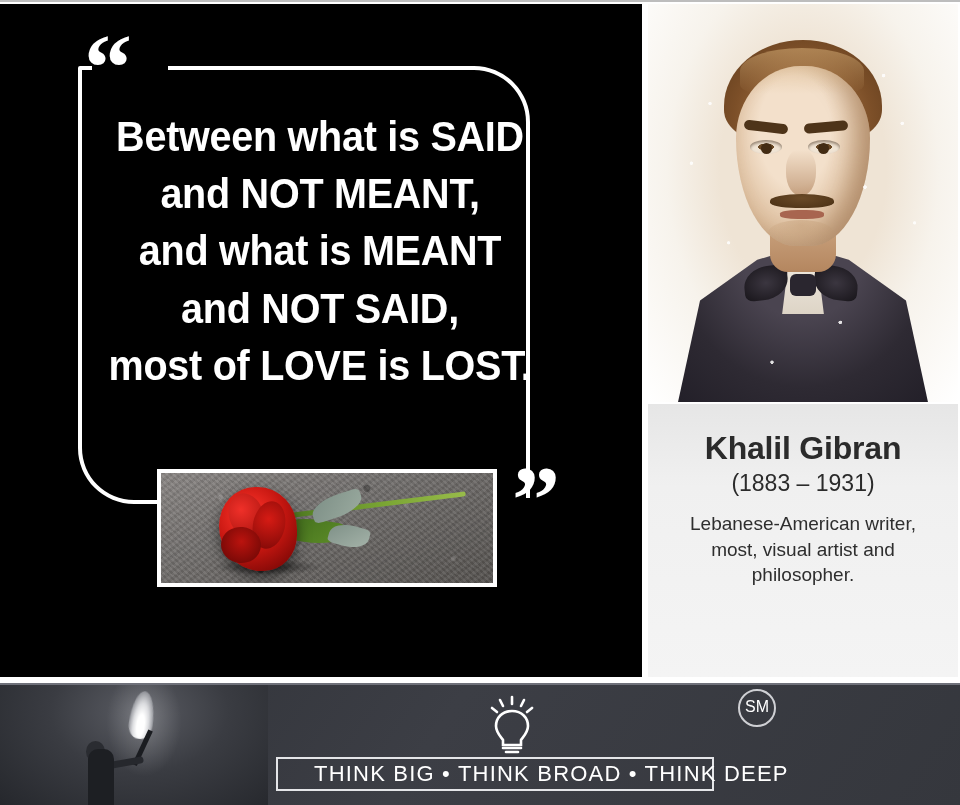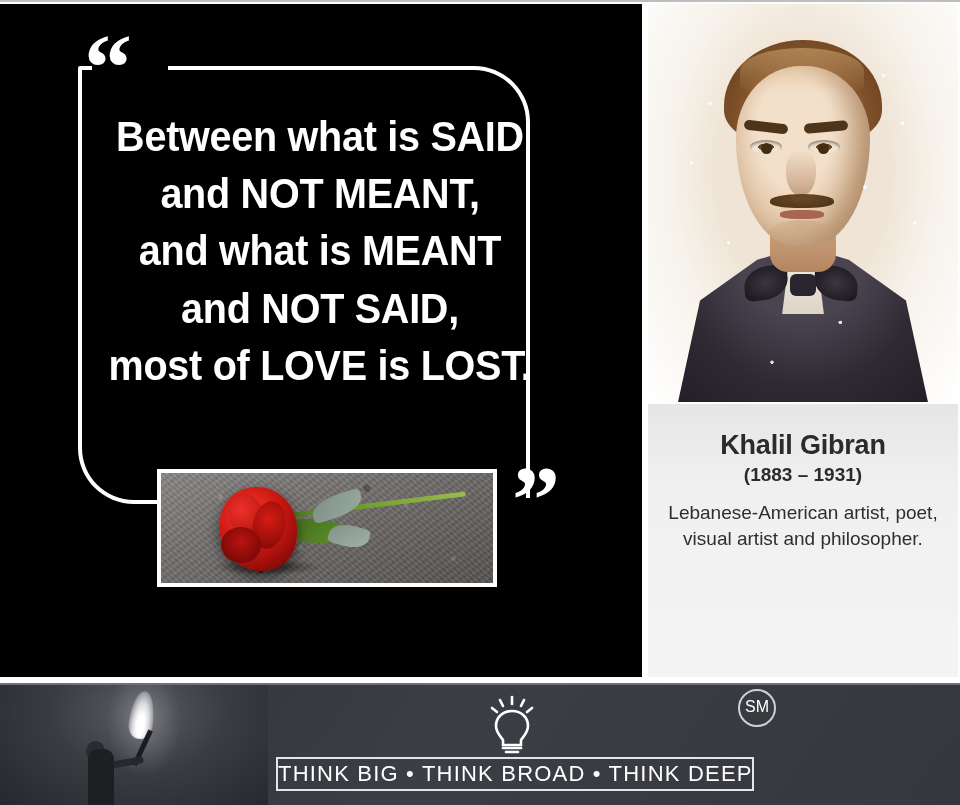--- a/index.html
+++ b/index.html
@@ -308,28 +308,28 @@
     width: 310px;
     height: 273px;
     background: linear-gradient(180deg, #e6e6e6 0%, #f0f0f0 30%, #f4f4f4 100%);
     text-align: center;
     box-sizing: border-box;
     padding: 26px 14px 0 14px;
   }
   .cap-name {
     font-family: "Liberation Sans Narrow", "Liberation Sans", sans-serif;
     font-weight: 700;
-    font-size: 27px;
+    font-size: 32px;
     color: #2b2b2b;
     letter-spacing: -0.2px;
   }
   .cap-dates {
     font-family: "Liberation Sans Narrow", "Liberation Sans", sans-serif;
-    font-weight: 700;
-    font-size: 19px;
+    font-weight: 400;
+    font-size: 23px;
     color: #2b2b2b;
     margin-top: 3px;
   }
   .cap-desc {
     font-family: "Liberation Sans", sans-serif;
     font-weight: 400;
     font-size: 19px;
     color: #2e2e2e;
     line-height: 1.35;
     margin-top: 14px;
@@ -413,31 +413,32 @@
     border-radius: 50%;
     color: #ffffff;
     font-family: "Liberation Sans", sans-serif;
     font-size: 16px;
     font-weight: 400;
     line-height: 32px;
     text-align: center;
   }
   .tagline-box {
     position: absolute;
-    left: 8px; top: 72px; width: 478px; height: 34px;
+    left: 8px; top: 72px; width: 438px; height: 34px;
     border: 2px solid #e4e5e8;
     box-sizing: border-box;
     color: #ffffff;
     font-family: "Liberation Sans", sans-serif;
     font-size: 22px;
     font-weight: 400;
     letter-spacing: 1.2px;
     line-height: 30px;
     text-align: right;
     white-space: nowrap;
+    padding-left: 36px;
   }
 </style>
 </head>
 <body>
 
 <div id="poster">
 
   <div class="quote-panel">
 
     <div class="frame"></div>
@@ -493,21 +494,21 @@
       <div class="p-nose"></div>
       <div class="p-mustache"></div>
       <div class="p-mouth"></div>
       <div class="p-chin"></div>
       <div class="p-speckle"></div>
     </div>
 
     <div class="caption-panel">
       <div class="cap-name">Khalil Gibran</div>
       <div class="cap-dates">(1883 – 1931)</div>
-      <div class="cap-desc">Lebanese-American artist, poet, visual artist and philosopher.</div>
+      <div class="cap-desc">Lebanese-American writer, most, visual artist and philosopher.</div>
     </div>
   </div>
 
   <div class="footer">
     <div class="footer-top-rule"></div>
 
     <div class="torch-scene">
       <div class="torch-glow"></div>
       <div class="torch-flame"></div>
       <div class="torch-stick"></div>

